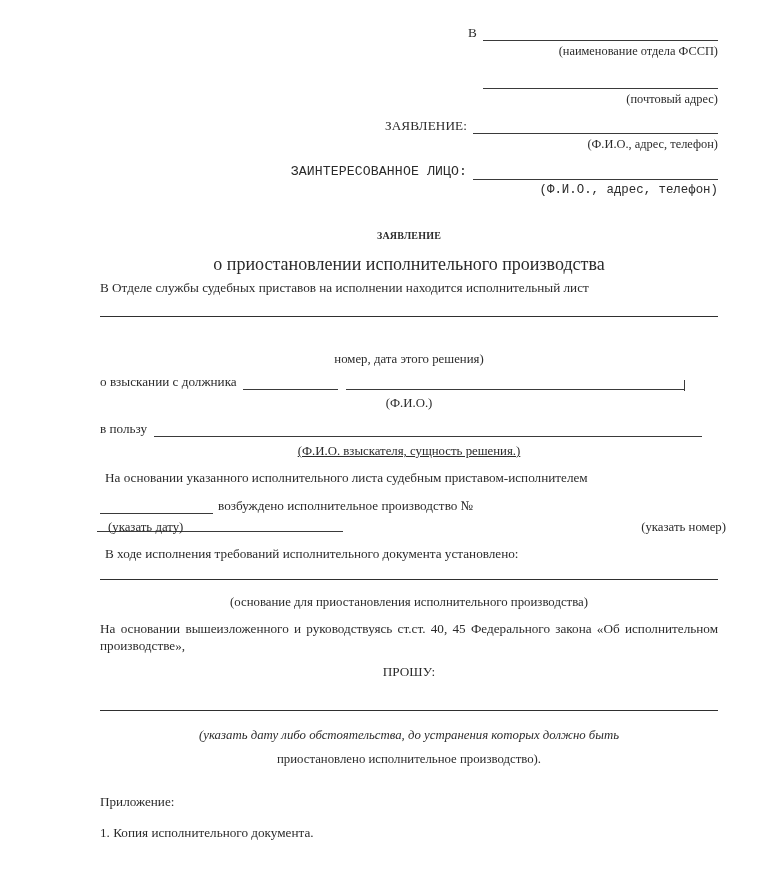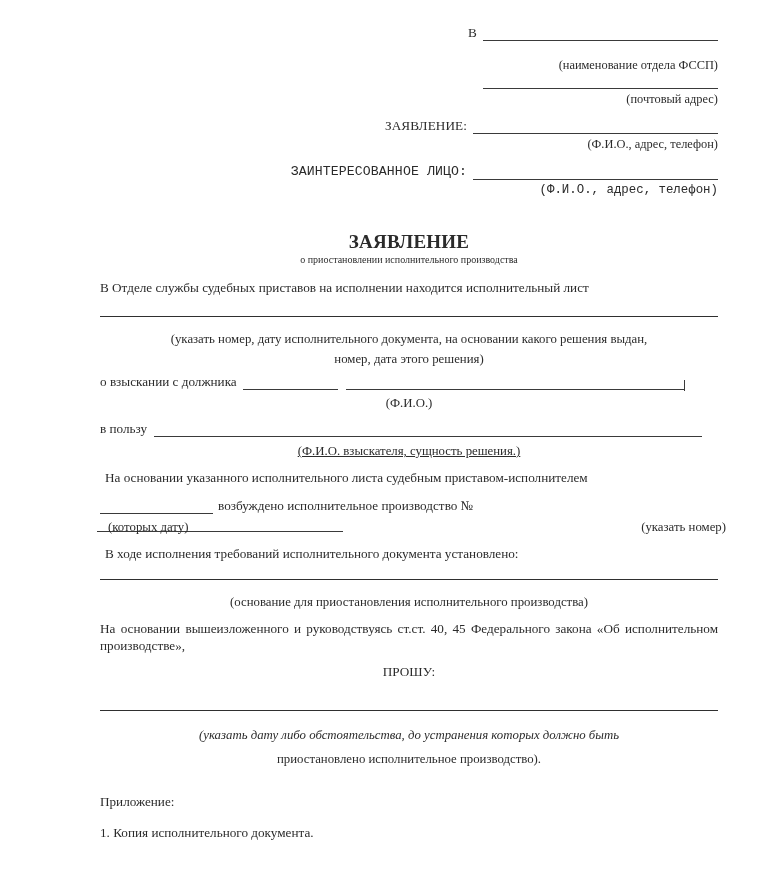--- a/index.html
+++ b/index.html
@@ -54,26 +54,26 @@
     text-align: right;
     font-size: 12.4px;
     padding-top: 2px;
   }
   .cap-inset-1 { padding-right: 2px; }
 
   
   .title {
     text-align: center;
     font-weight: bold;
-    font-size: 19px;
+    font-size: 10px;
     letter-spacing: .2px;
   }
   .subtitle {
     text-align: center;
-    font-size: 10px;
+    font-size: 18px;
   }
   .center { text-align: center; }
   .para { text-align: left; }
   .justify {
     text-align: justify;
     text-justify: inter-word;
   }
   .caption {
     text-align: center;
     font-size: 12.8px;
@@ -109,21 +109,21 @@
 </head>
 <body>
 
 <div class="page">
 
   <div class="col" style="top:24px;">
     <div class="hdr-row">
       <span class="hdr-label">В</span>
       <span class="rule" style="width:235px;"></span>
     </div>
-    <div class="hdr-caption cap-inset-1" style="width:618px;margin-top:14px;">(наименование отдела ФССП)</div>
+    <div class="hdr-caption cap-inset-1" style="width:618px;">(наименование отдела ФССП)</div>
   </div>
 
   <div class="col" style="top:76px;margin-top:12px;">
     <div class="hdr-row">
       <span class="rule" style="width:235px;"></span>
     </div>
     <div class="hdr-caption cap-inset-1" style="width:618px;">(почтовый адрес)</div>
   </div>
 
   <div class="col" style="top:117px;">
@@ -141,40 +141,39 @@
     </div>
     <div class="hdr-caption" style="width:618px;padding-right:48px;">(Ф.И.О., адрес, телефон)</div>
   </div>
 
   <div class="col title" style="top:229px;width:618px;">ЗАЯВЛЕНИЕ</div>
   <div class="col subtitle" style="top:253px;">о приостановлении исполнительного производства</div>
 
   <div class="col para" style="top:279px;">В Отделе службы судебных приставов на исполнении находится исполнительный лист</div>
 
   <div class="col fullrule" style="top:316px;"></div>
-  <div class="col caption" style="top:331px;">(указать номер, дату исполнительного документа, на основании какого решения выдан,</div>
   <div class="col caption" style="top:351px;">номер, дата этого решения)</div>
 
   <div class="col" style="top:373px;">
     <span class="nowrap">о взыскании с должника</span><span class="blank" style="width:95px;margin-left:6px;"></span><span class="blank" style="width:338px;margin-left:8px;"></span><span class="tick"></span>
   </div>
   <div class="col caption" style="top:395px;">(Ф.И.О.)</div>
 
   <div class="col" style="top:420px;">
     <span class="nowrap">в пользу</span><span class="blank" style="width:548px;margin-left:7px;"></span>
   </div>
   <div class="col caption" style="top:443px;text-decoration:underline;">(Ф.И.О. взыскателя, сущность решения.)</div>
 
   <div class="col para" style="top:469px;padding-left:5px;">На основании указанного исполнительного листа судебным приставом-исполнителем</div>
 
   <div class="col" style="top:497px;">
     <span class="blank" style="width:113px;"></span><span class="nowrap" style="padding:0 3px 0 5px;">возбуждено исполнительное производство №</span><span class="blank" style="width:246px;margin-left:-3px;"></span>
   </div>
   <div class="col split-row" style="top:519px;padding:0 45px 0 8px;">
-    <span>(которых дату)</span>
+    <span>(указать дату)</span>
     <span>(указать номер)</span>
   </div>
 
   <div class="col para" style="top:545px;padding-left:5px;">В ходе исполнения требований исполнительного документа установлено:</div>
 
   <div class="col fullrule" style="top:579px;"></div>
   <div class="col caption" style="top:594px;">(основание для приостановления исполнительного производства)</div>
 
   <div class="col justify" style="top:620px;width:618px;">На основании вышеизложенного и руководствуясь ст.ст. 40, 45 Федерального закона «Об исполнительном производстве»,</div>
 

